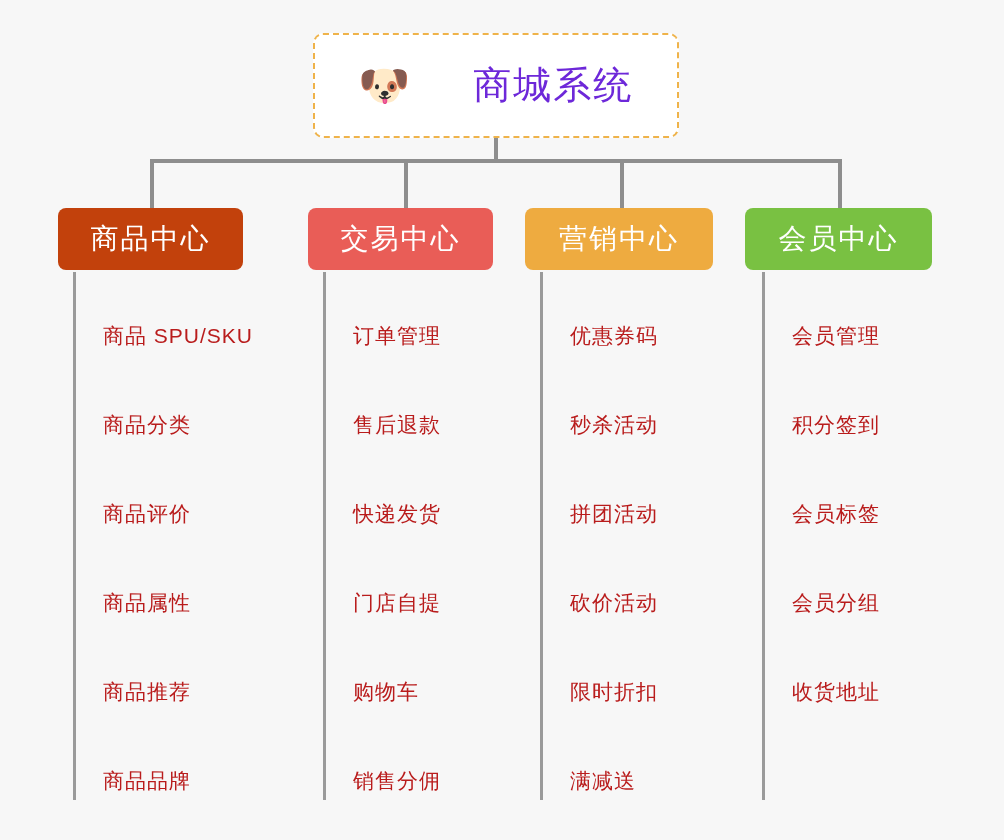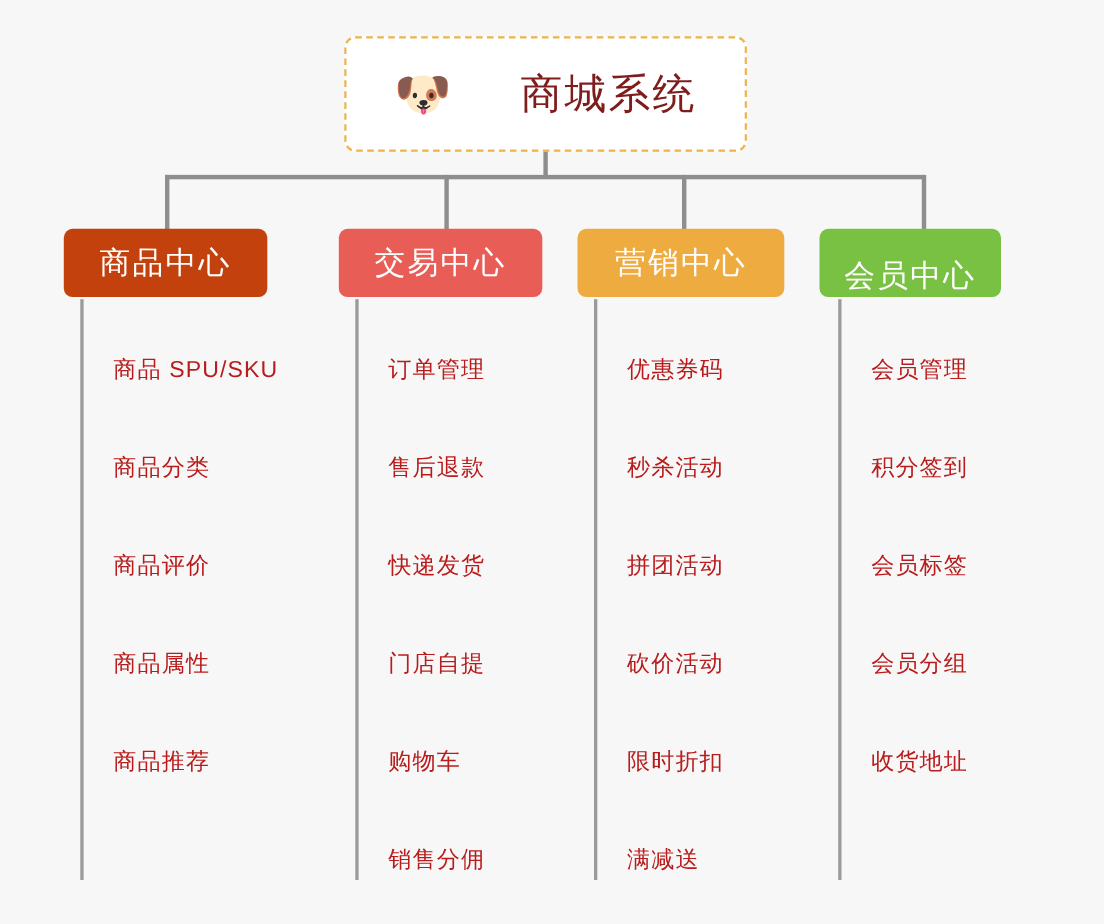--- a/index.html
+++ b/index.html
@@ -23,21 +23,21 @@
     display:flex;align-items:center;justify-content:center;
     gap:14px;
   }
   .root-emoji{
     font-size:42px;line-height:1;
     display:inline-block;
     filter:none;
   }
   .root-title{
     font-size:38px;
-    color:#7f1d1d;
+    color:#6d28d9;
     letter-spacing:2px;
     white-space:nowrap;
     margin-left:48px;
   }
 
   
   .conn{position:absolute;background:#8e8e8e;}
   .conn-v-root{left:494px;top:138px;width:4px;height:24px;}
   .conn-h-bus{left:150px;top:159px;height:4px;width:690px;}
   .conn-v-drop{top:159px;width:4px;height:50px;}
@@ -117,20 +117,23 @@
         </div>
         <div class="leaf-item" style="height: 89px;">
           <span class="leaf-label">商品评价</span>
         </div>
         <div class="leaf-item" style="height: 89px;">
           <span class="leaf-label">商品属性</span>
         </div>
         <div class="leaf-item" style="height: 89px;">
           <span class="leaf-label">商品推荐</span>
         </div>
+        <div class="leaf-item" style="height: 89px;">
+          <span class="leaf-label">商品品牌</span>
+        </div>
       </div>
       <div class="cat-box" style="left: 308px; width: 185px; background: rgb(233, 93, 87);">
         <span>交易中心</span>
       </div>
       <div class="leaf-col" style="left: 323px;">
         <div class="spine" style="height: 528px;"></div>
         <div class="leaf-item" style="height: 89px;">
           <span class="leaf-label">订单管理</span>
         </div>
         <div class="leaf-item" style="height: 89px;">
@@ -166,21 +169,21 @@
         <div class="leaf-item" style="height: 89px;">
           <span class="leaf-label">砍价活动</span>
         </div>
         <div class="leaf-item" style="height: 89px;">
           <span class="leaf-label">限时折扣</span>
         </div>
         <div class="leaf-item" style="height: 89px;">
           <span class="leaf-label">满减送</span>
         </div>
       </div>
-      <div class="cat-box" style="left: 745px; width: 165px; background: rgb(121, 193, 66); align-items: flex-end;">
+      <div class="cat-box" style="left: 745px; width: 187px; background: rgb(121, 193, 66);">
         <span>会员中心</span>
       </div>
       <div class="leaf-col" style="left: 762px;">
         <div class="spine" style="height: 528px;"></div>
         <div class="leaf-item" style="height: 89px;">
           <span class="leaf-label">会员管理</span>
         </div>
         <div class="leaf-item" style="height: 89px;">
           <span class="leaf-label">积分签到</span>
         </div>

